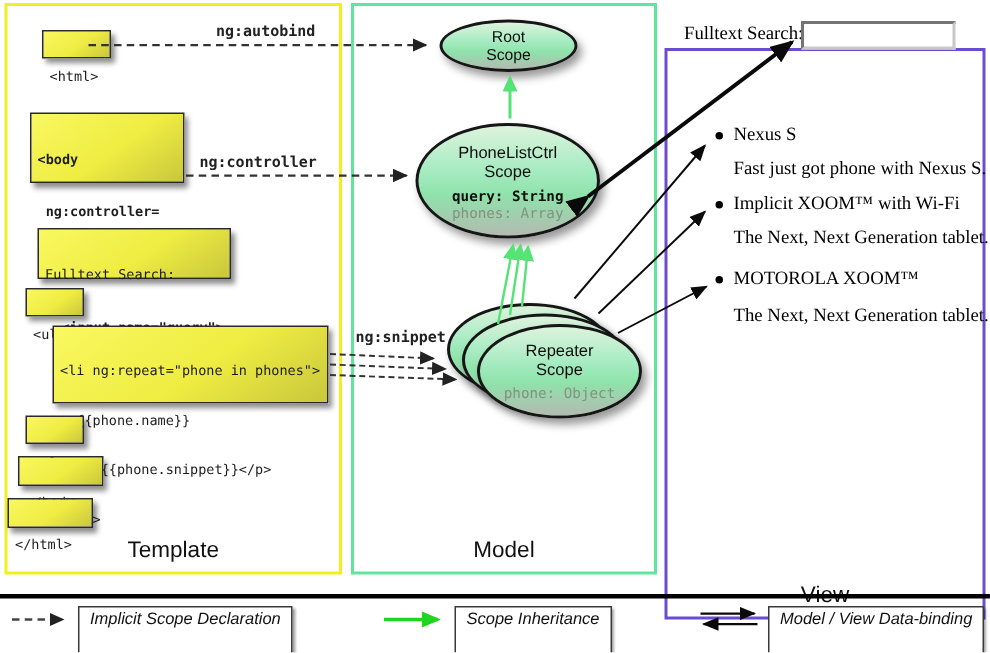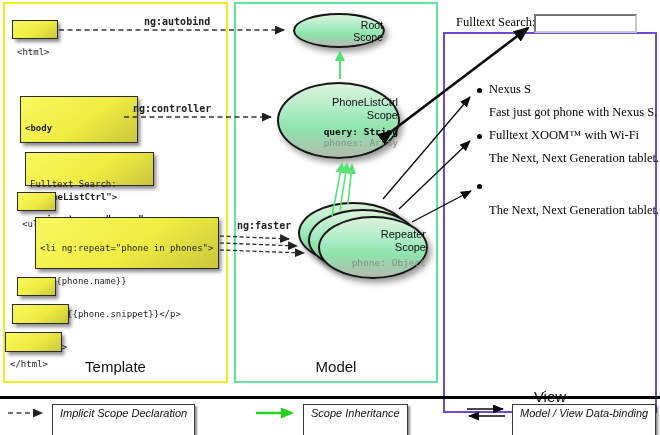--- a/index.html
+++ b/index.html
@@ -19,21 +19,21 @@
             font-family:"DejaVu Sans Mono",monospace;font-size:9px;line-height:11.5px;
             color:#1c1c1c;padding:3px 4px;white-space:pre;z-index:2;}
   .code-line{white-space:pre;}
   .bold{font-weight:bold;}
   
   .anno{position:absolute;font-family:"DejaVu Sans Mono",monospace;font-size:10px;
         font-weight:600;color:#222;z-index:3;white-space:pre;}
   
   .ellipse{position:absolute;box-sizing:border-box;border:2px solid #161616;border-radius:50%;
            background:linear-gradient(180deg,#ddf3dc 0%,#a9ecc4 38%,#8fe3ab 62%,#b2bbb0 100%);
-           box-shadow:3px 4px 6px rgba(0,0,0,.4);z-index:2;text-align:right;color:#0d0d0d;}
+           box-shadow:3px 4px 6px rgba(0,0,0,.4);z-index:2;text-align:center;color:#0d0d0d;}
   .ellipse .scope-name{font-size:11px;line-height:12.5px;}
   .ellipse .prop{font-family:"DejaVu Sans Mono",monospace;font-size:9.5px;line-height:11px;
                  white-space:pre;}
   .prop-gray{color:#82927f;}
   .root-scope{left:293px;top:13px;width:92px;height:35px;padding-top:5px;}
   .root-scope .scope-name{font-size:10.5px;line-height:11.5px;}
   .phonelist-scope{left:277px;top:82px;width:123px;height:77px;padding-top:12px;}
   .rep-back{left:298px;top:202px;width:110px;height:62px;}
   .rep-mid{left:308px;top:209px;width:110px;height:62px;}
   .rep-front{left:318px;top:216px;width:110px;height:63px;padding-top:10px;}
@@ -61,25 +61,25 @@
   <div class="col col-template">
     <div class="col-label">Template</div>
   </div>
   <div class="col col-model">
     <div class="col-label">Model</div>
   </div>
   <div class="col col-view">
     <div class="col-label">View</div>
   </div>
 
-  <div class="code-box" style="left:12px;top:20px;width:46px;height:19px;">
+  <div class="code-box" style="left:28px;top:20px;width:46px;height:19px;">
     <div class="code-line">&lt;html&gt;</div>
   </div>
 
-  <div class="code-box bold" style="left:20px;top:96px;width:118px;height:47px;">
+  <div class="code-box bold" style="left:20px;top:75px;width:103px;height:47px;">
     <div class="code-line">&lt;body</div>
     <div class="code-line"> ng:controller=</div>
     <div class="code-line"> "PhoneListCtrl"&gt;</div>
   </div>
 
   <div class="code-box" style="left:25px;top:152px;width:129px;height:34px;">
     <div class="code-line">Fulltext Search:</div>
     <div class="code-line bold">  &lt;input name="query"&gt;</div>
   </div>
 
@@ -101,21 +101,21 @@
   <div class="code-box" style="left:12px;top:304px;width:57px;height:20px;">
     <div class="code-line">&lt;/body&gt;</div>
   </div>
 
   <div class="code-box" style="left:5px;top:332px;width:57px;height:20px;">
     <div class="code-line">&lt;/html&gt;</div>
   </div>
 
   <div class="anno" style="left:144px;top:16px;">ng:autobind</div>
   <div class="anno" style="left:133px;top:103px;">ng:controller</div>
-  <div class="anno" style="left:237px;top:220px;">ng:faster</div>
+  <div class="anno" style="left:237px;top:220px;">ng:snippet</div>
 
   <div class="ellipse root-scope">
     <div class="scope-name">Root</div>
     <div class="scope-name">Scope</div>
   </div>
 
   <div class="ellipse phonelist-scope">
     <div class="scope-name">PhoneListCtrl</div>
     <div class="scope-name">Scope</div>
     <div class="prop bold" style="margin-top:5px;">query: String</div>
@@ -131,24 +131,25 @@
   </div>
 
   <div class="view-text" style="left:456px;top:15px;">Fulltext Search:</div>
   <input class="search-input" type="text" value="" style="">
 
   <div class="bullet" style="left:477px;top:88px;"></div>
   <div class="view-text" style="left:489px;top:82px;">Nexus S</div>
   <div class="view-text" style="left:489px;top:105px;">Fast just got phone with Nexus S.</div>
 
   <div class="bullet" style="left:477px;top:134px;"></div>
-  <div class="view-text" style="left:489px;top:128px;">Fulltext XOOM™  with Wi-Fi</div>
+  <div class="view-text" style="left:489px;top:128px;">Implicit XOOM™  with Wi-Fi</div>
   <div class="view-text" style="left:489px;top:151px;">The Next, Next Generation tablet.</div>
 
   <div class="bullet" style="left:477px;top:184px;"></div>
+  <div class="view-text" style="left:489px;top:178px;">MOTOROLA XOOM™</div>
   <div class="view-text" style="left:489px;top:203px;">The Next, Next Generation tablet.</div>
 
   <div class="separator"></div>
   <div class="legend-box" style="left:52px;">Implicit Scope Declaration</div>
   <div class="legend-box" style="left:303px;">Scope Inheritance</div>
   <div class="legend-box" style="left:512px;">Model / View Data-binding</div>
 
   <svg class="overlay" viewBox="0 0 660 435" xmlns="http://www.w3.org/2000/svg">
     <defs>
       <marker id="mDash" markerUnits="userSpaceOnUse" markerWidth="10" markerHeight="9" refX="9" refY="4.5" orient="auto">

